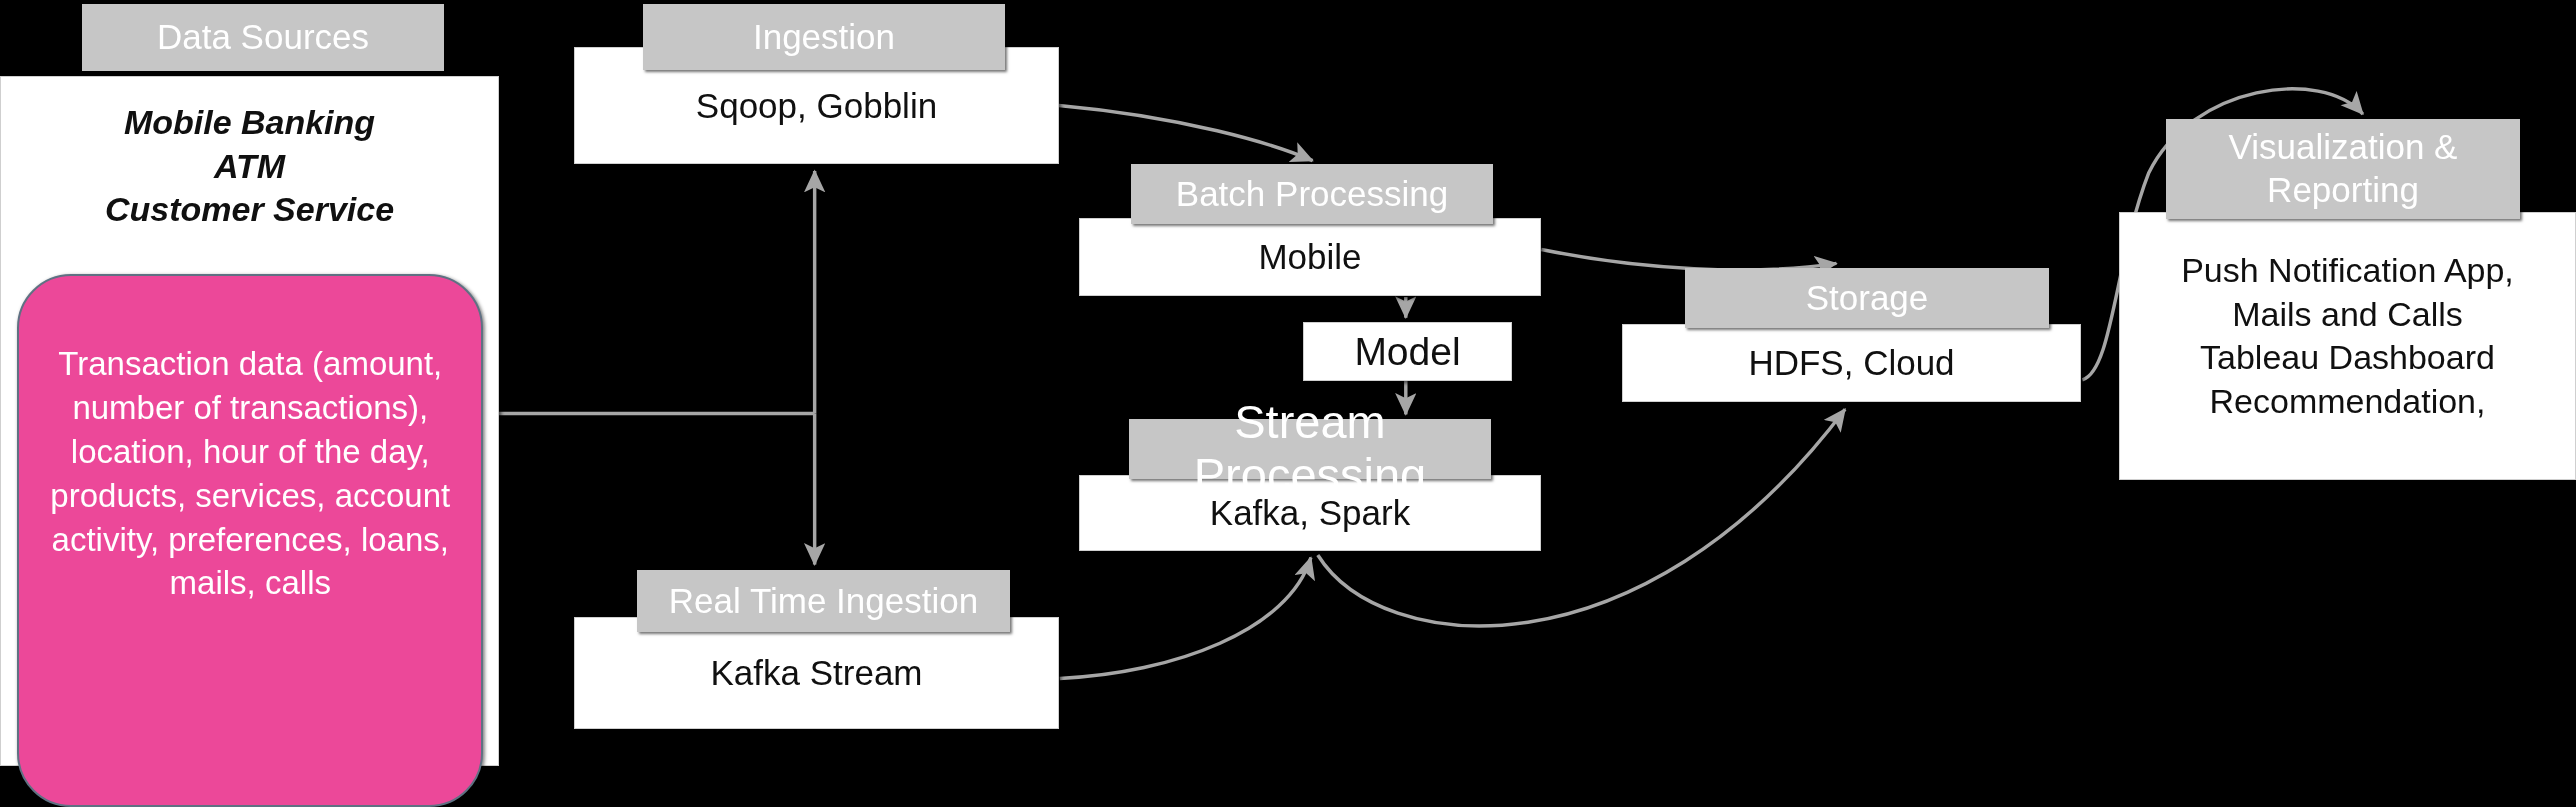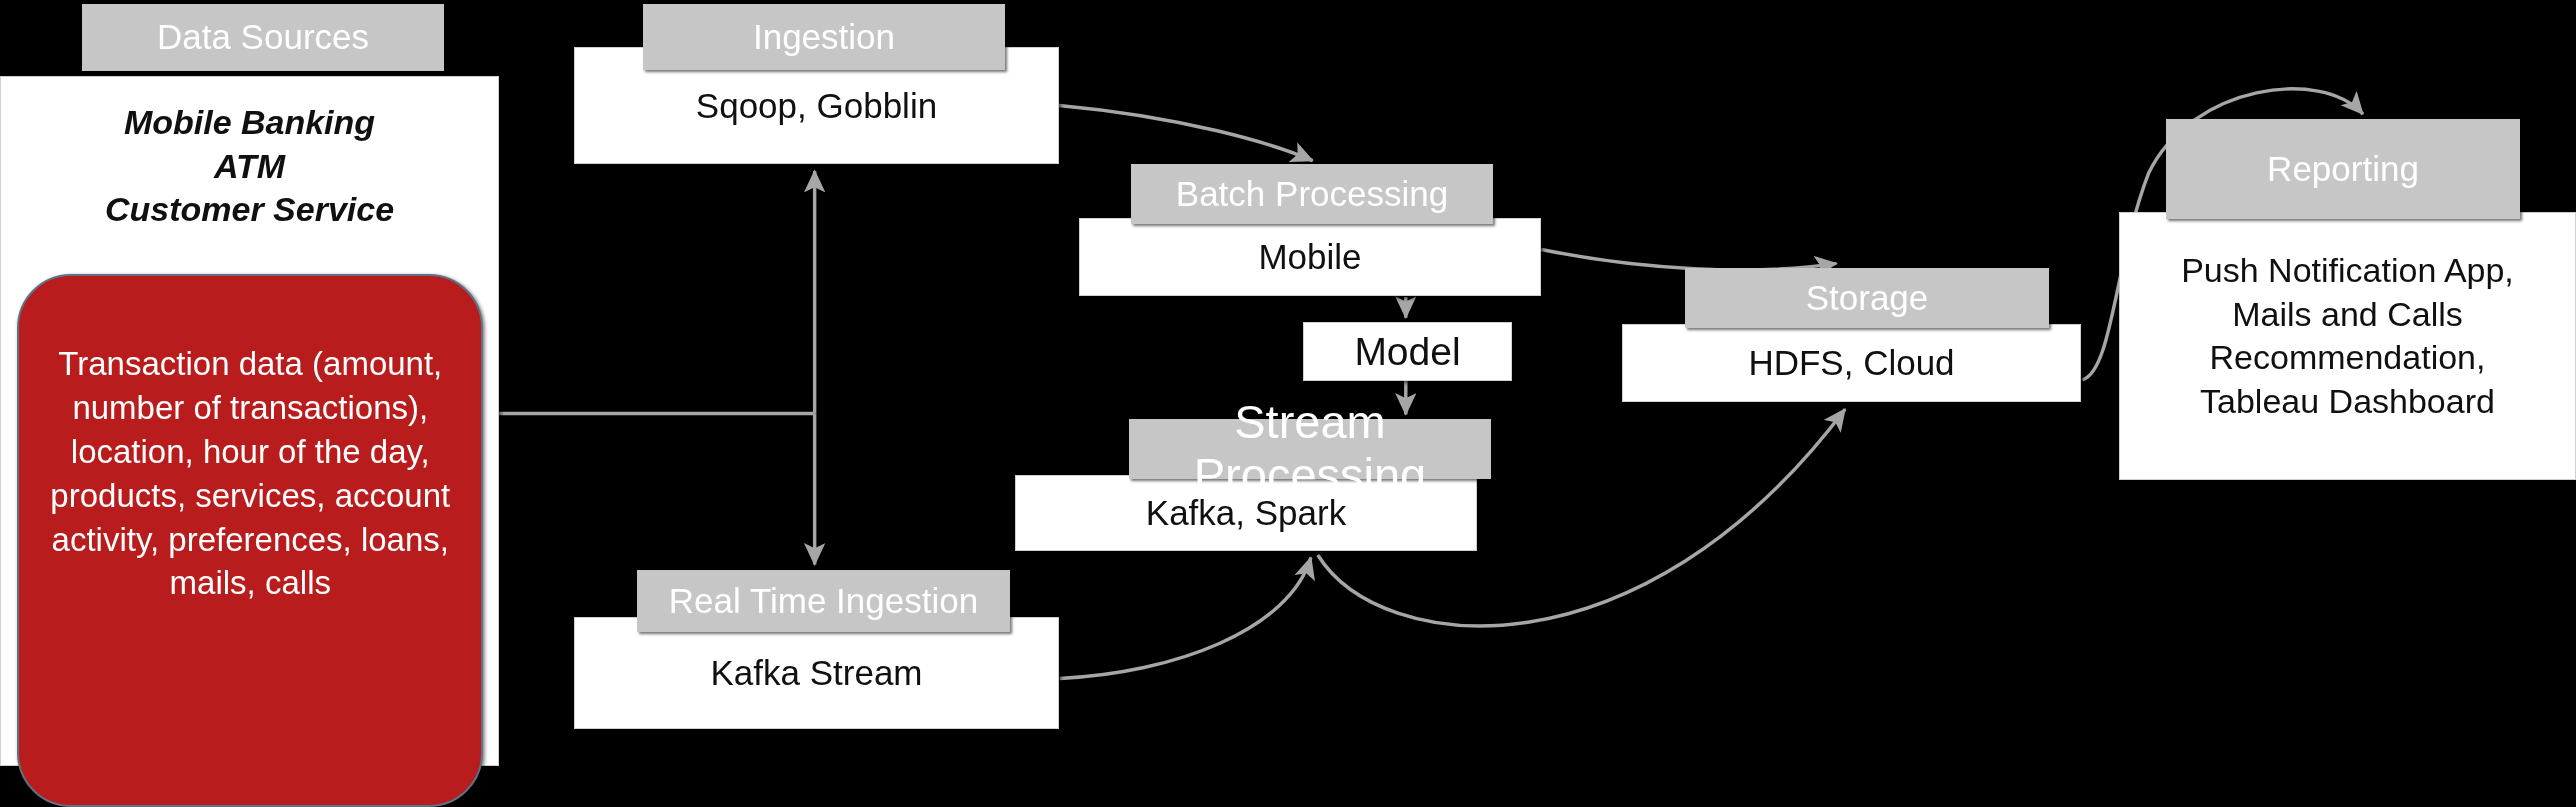--- a/index.html
+++ b/index.html
@@ -48,21 +48,21 @@
 
   
   #ds-header   {left:82px;  top:3.5px;   width:362px; height:67px;  font-size:35px;}
   #ds-body     {left:0px;   top:76px;  width:499px; height:690px; font-size:34px; font-weight:bold; align-items:flex-start;}
   #ds-body .inner{padding-top:24px;}
   #ds-body .line{line-height:1.28;font-style:italic;}
 
   #rounded{
     position:absolute;
     left:17.3px; top:274px; width:466px; height:533px;
-    background:#b91c1c;
+    background:#ec4899;
     border:2.6px solid #5f7183;
     border-radius:54px;
     box-sizing:border-box;
     display:flex;align-items:flex-start;justify-content:center;
     color:#ffffff;
     font-size:33px;
     font-weight:400;
     text-align:center;
     z-index:7;
     box-shadow:1.7px 1.7px 3.5px rgba(0,0,0,.45);
@@ -71,21 +71,21 @@
 
   #ing-header  {left:643px; top:3.5px;   width:362px; height:66px;  font-size:35px;}
   #ing-body    {left:574px; top:47px;  width:485px; height:117px; font-size:35px;}
 
   #batch-header{left:1131px;top:164px; width:362px; height:60px;  font-size:35px;}
   #batch-body  {left:1079px;top:218px; width:462px; height:78px;  font-size:35px;}
 
   #model-body  {left:1303px;top:322px; width:209px; height:59px;  font-size:39px;}
 
   #stream-header{left:1129px;top:419px;width:362px; height:60px;  font-size:47px;}
-  #stream-body  {left:1015px;top:475px;width:462px; height:76px;  font-size:35px;}
+  #stream-body  {left:1079px;top:475px;width:462px; height:76px;  font-size:35px;}
 
   #storage-header{left:1685px;top:268px;width:364px;height:60px;  font-size:35px;}
   #storage-body  {left:1622px;top:324px;width:459px;height:78px;  font-size:35px;}
 
   #viz-header  {left:2166px;top:119px; width:354px; height:100px; font-size:35px;}
   #viz-header .inner{line-height:1.22;}
   #viz-body    {left:2119px;top:212px; width:457px; height:268px; font-size:34px; align-items:flex-start;}
   #viz-body .inner{padding-top:36px;line-height:1.28;}
 
   #rti-header  {left:637px; top:570px; width:373px; height:62px;  font-size:35px;}
@@ -171,29 +171,30 @@
 
   <div class="hdr" id="storage-header">
     <span>Storage</span>
   </div>
   <div class="body" id="storage-body">
     <div class="inner">HDFS, Cloud</div>
   </div>
 
   <div class="hdr" id="viz-header">
     <div class="inner">
+      <p class="line">Visualization &amp;</p>
       <p class="line">Reporting</p>
     </div>
   </div>
   <div class="body" id="viz-body">
     <div class="inner">
       <p class="line">Push Notification App,</p>
       <p class="line">Mails and Calls</p>
+      <p class="line">Tableau Dashboard</p>
       <p class="line">Recommendation,</p>
-      <p class="line">Tableau Dashboard</p>
     </div>
   </div>
 
   <div class="hdr" id="rti-header">
     <span>Real Time Ingestion</span>
   </div>
   <div class="body" id="rti-body">
     <div class="inner">Kafka Stream</div>
   </div>
 

